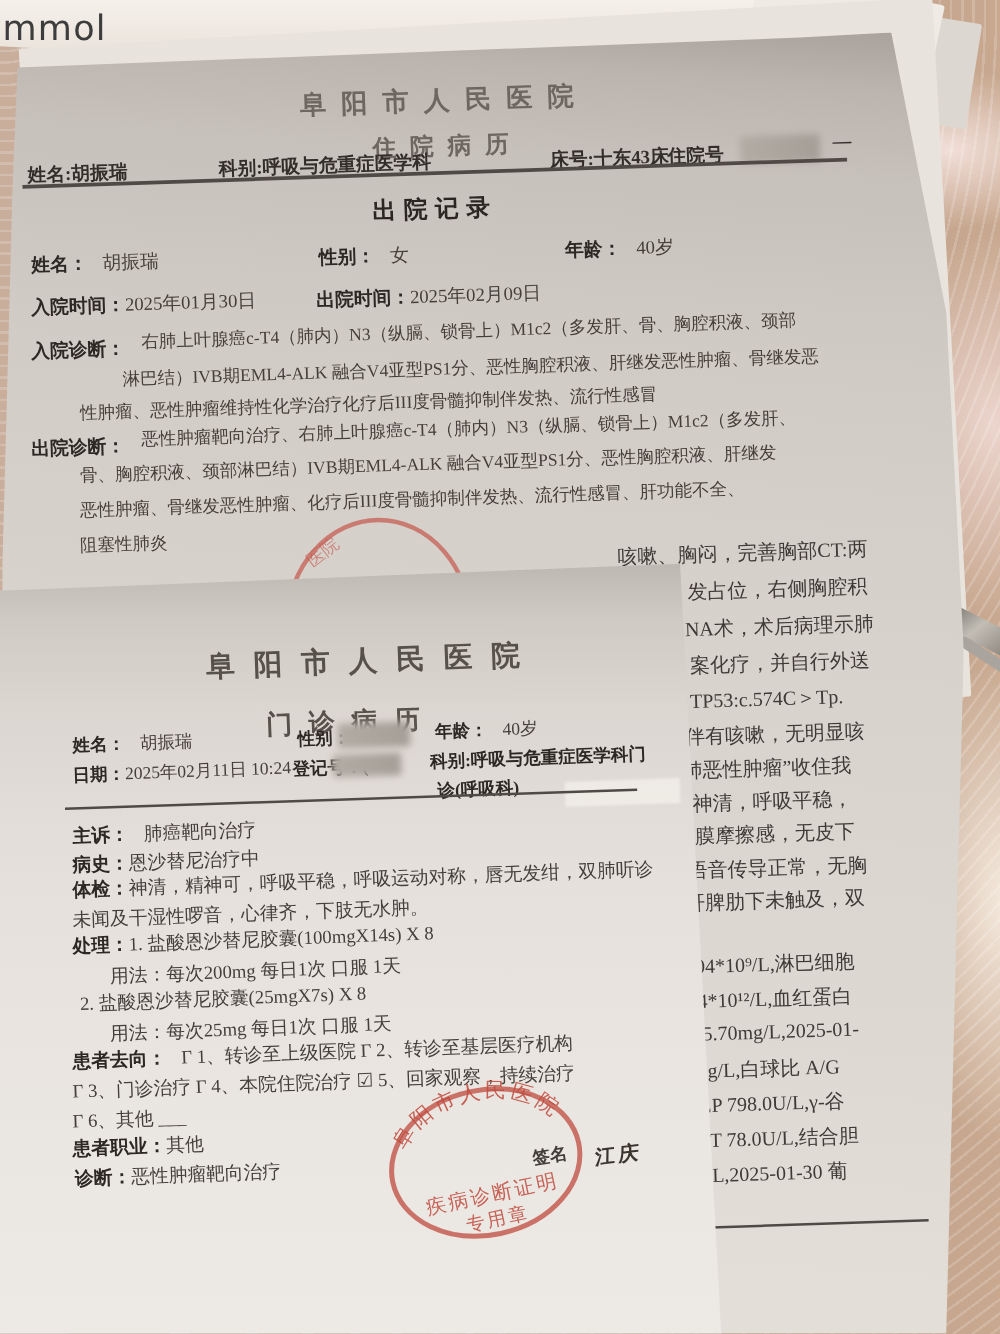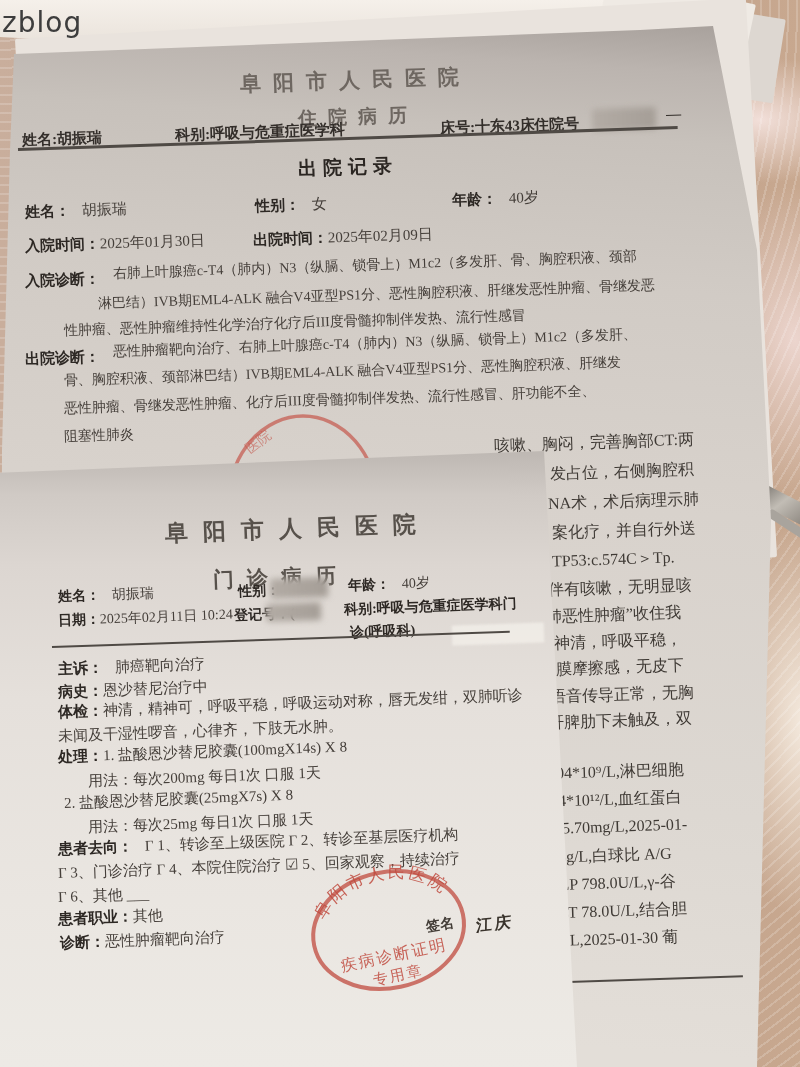--- a/index.html
+++ b/index.html
@@ -172,13 +172,13 @@
     <ellipse cx="85" cy="68" rx="76" ry="58" fill="none" stroke="#c04b3f" stroke-width="4" opacity="0.75"></ellipse>
     <path id="stamp-arc" d="M 21,85 A 68,51 0 1 1 149,85" fill="none"></path>
     <text font-size="17" letter-spacing="3" fill="#c04b3f" opacity="0.85">
       <textPath href="#stamp-arc" startOffset="50%" text-anchor="middle">阜阳市人民医院</textPath>
     </text>
     <text x="85" y="99" text-anchor="middle" font-size="16" letter-spacing="2" fill="#c04b3f" opacity="0.85">疾病诊断证明</text>
     <text x="85" y="119" text-anchor="middle" font-size="15" letter-spacing="2" fill="#c04b3f" opacity="0.85">专用章</text>
   </svg>
 </div>
 
-<div class="abs watermark">zblog</div>
+<div class="abs watermark">mmol</div>
 
 </body></html>

